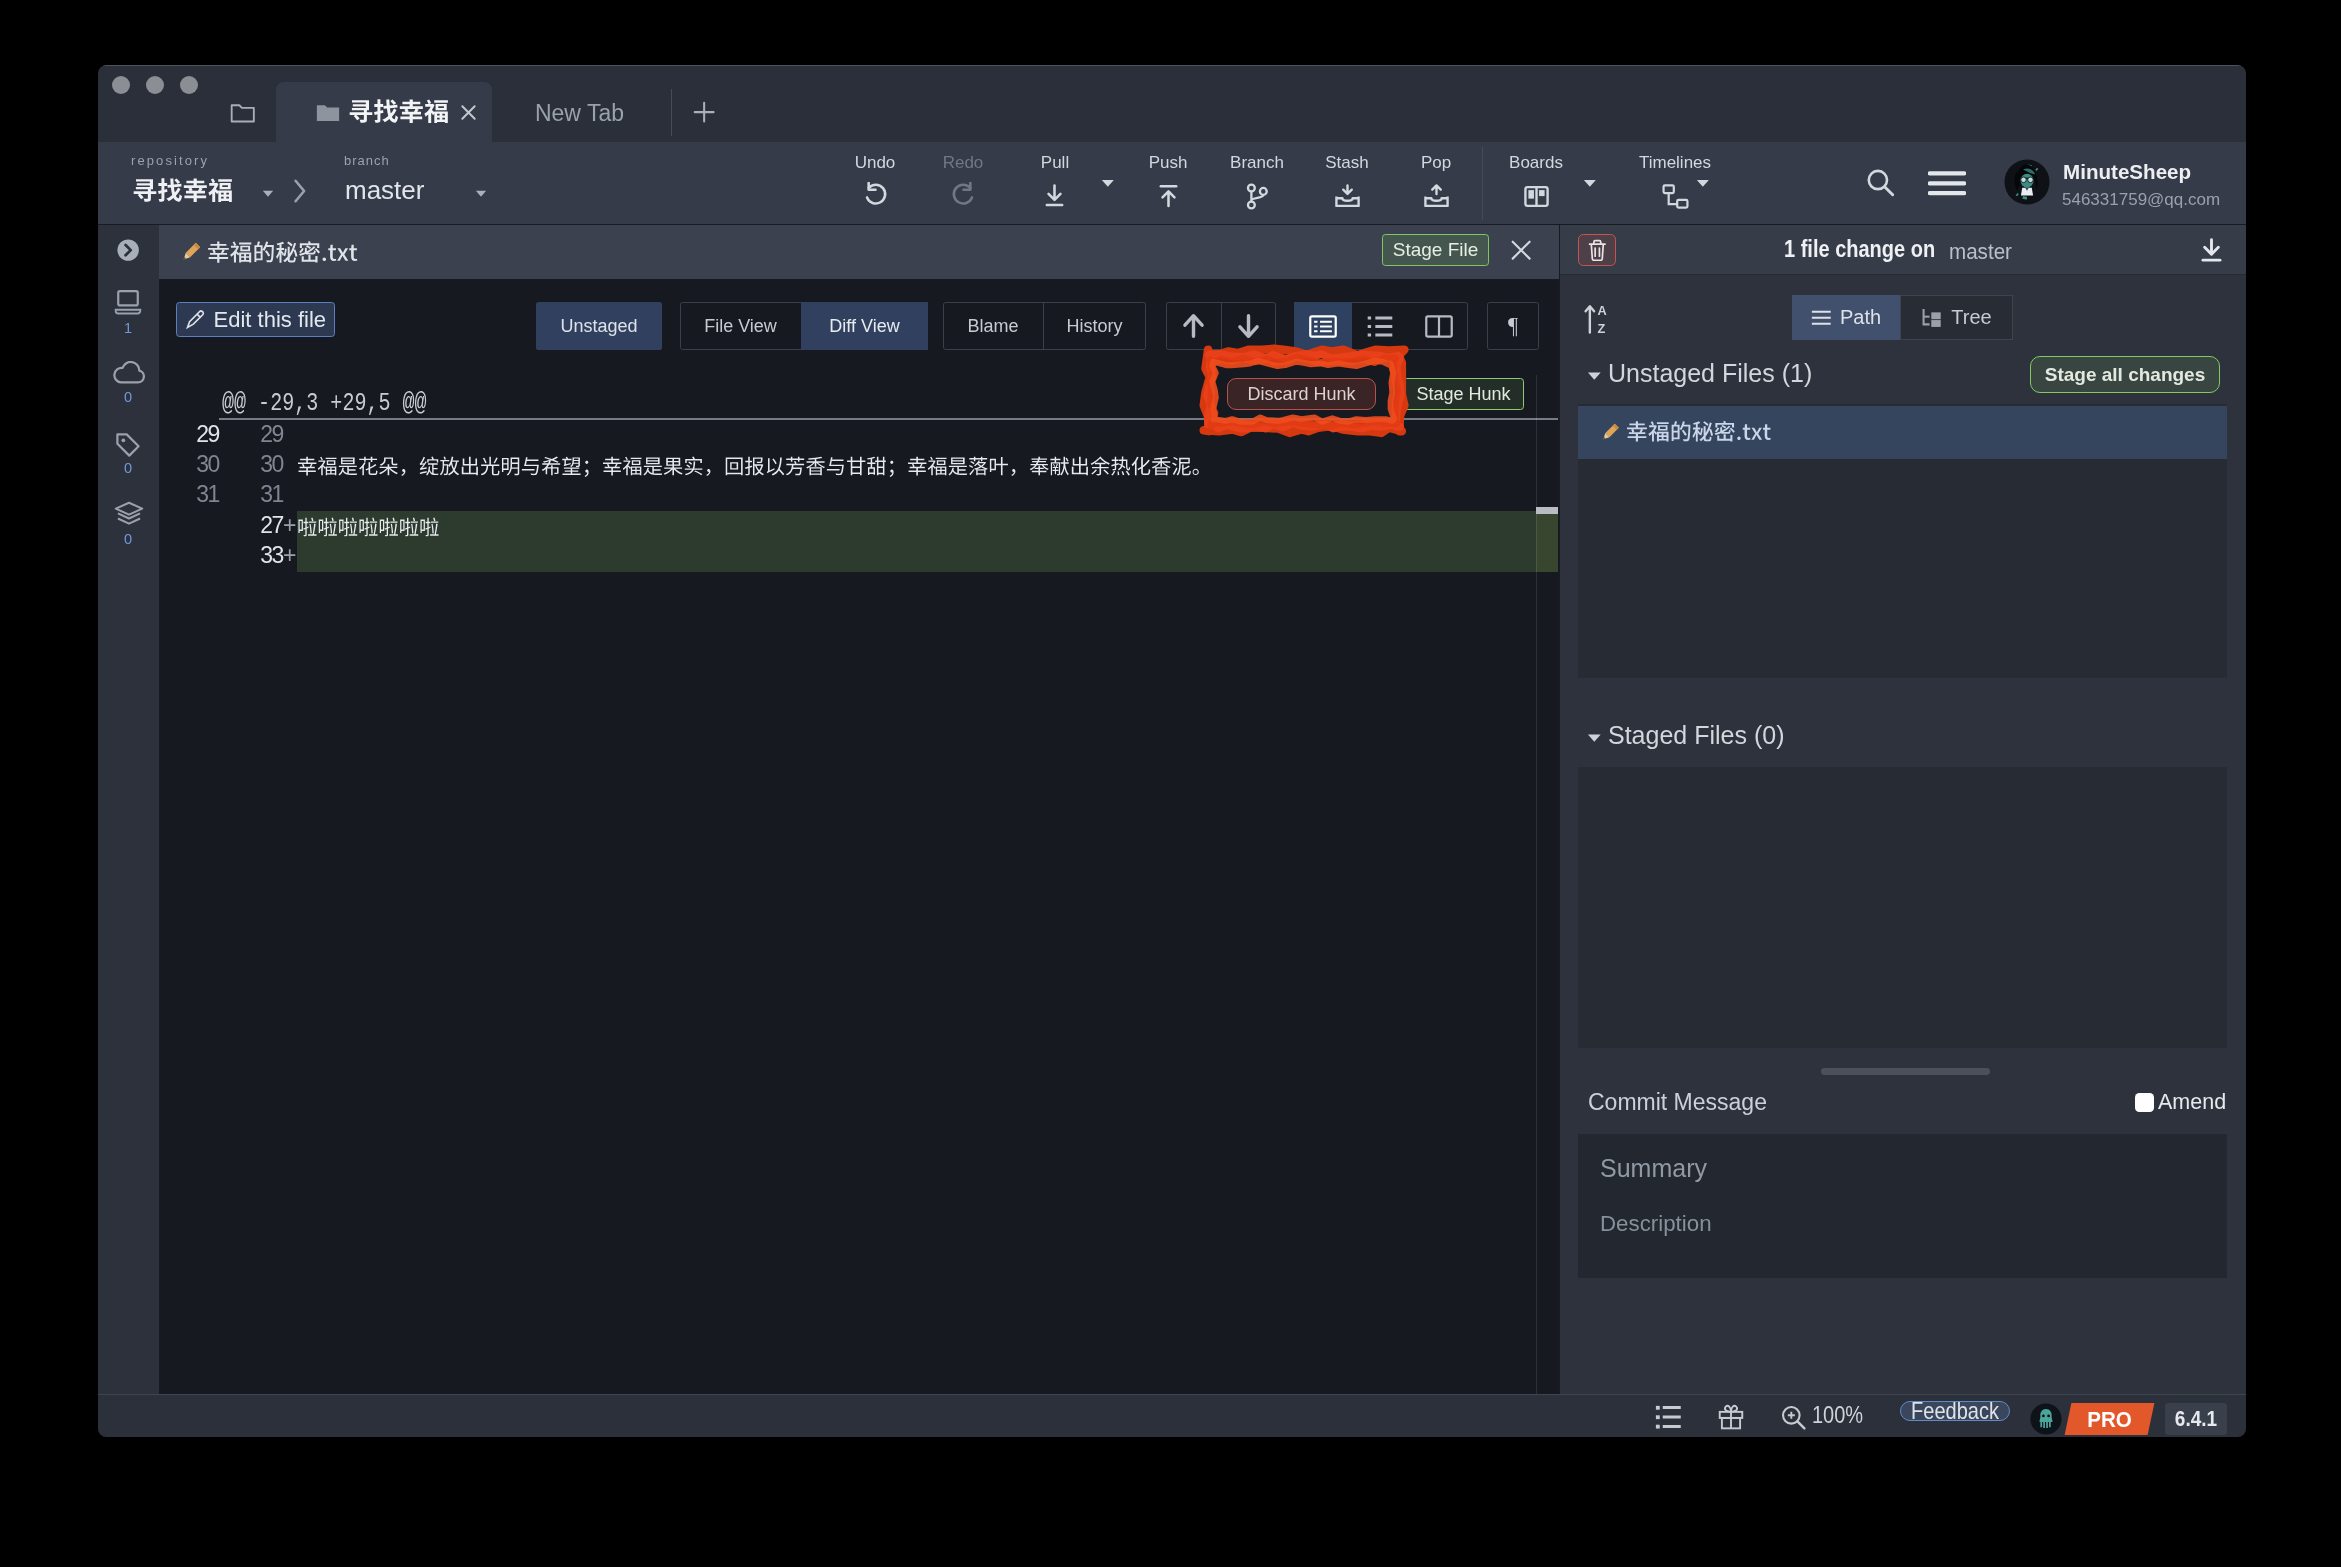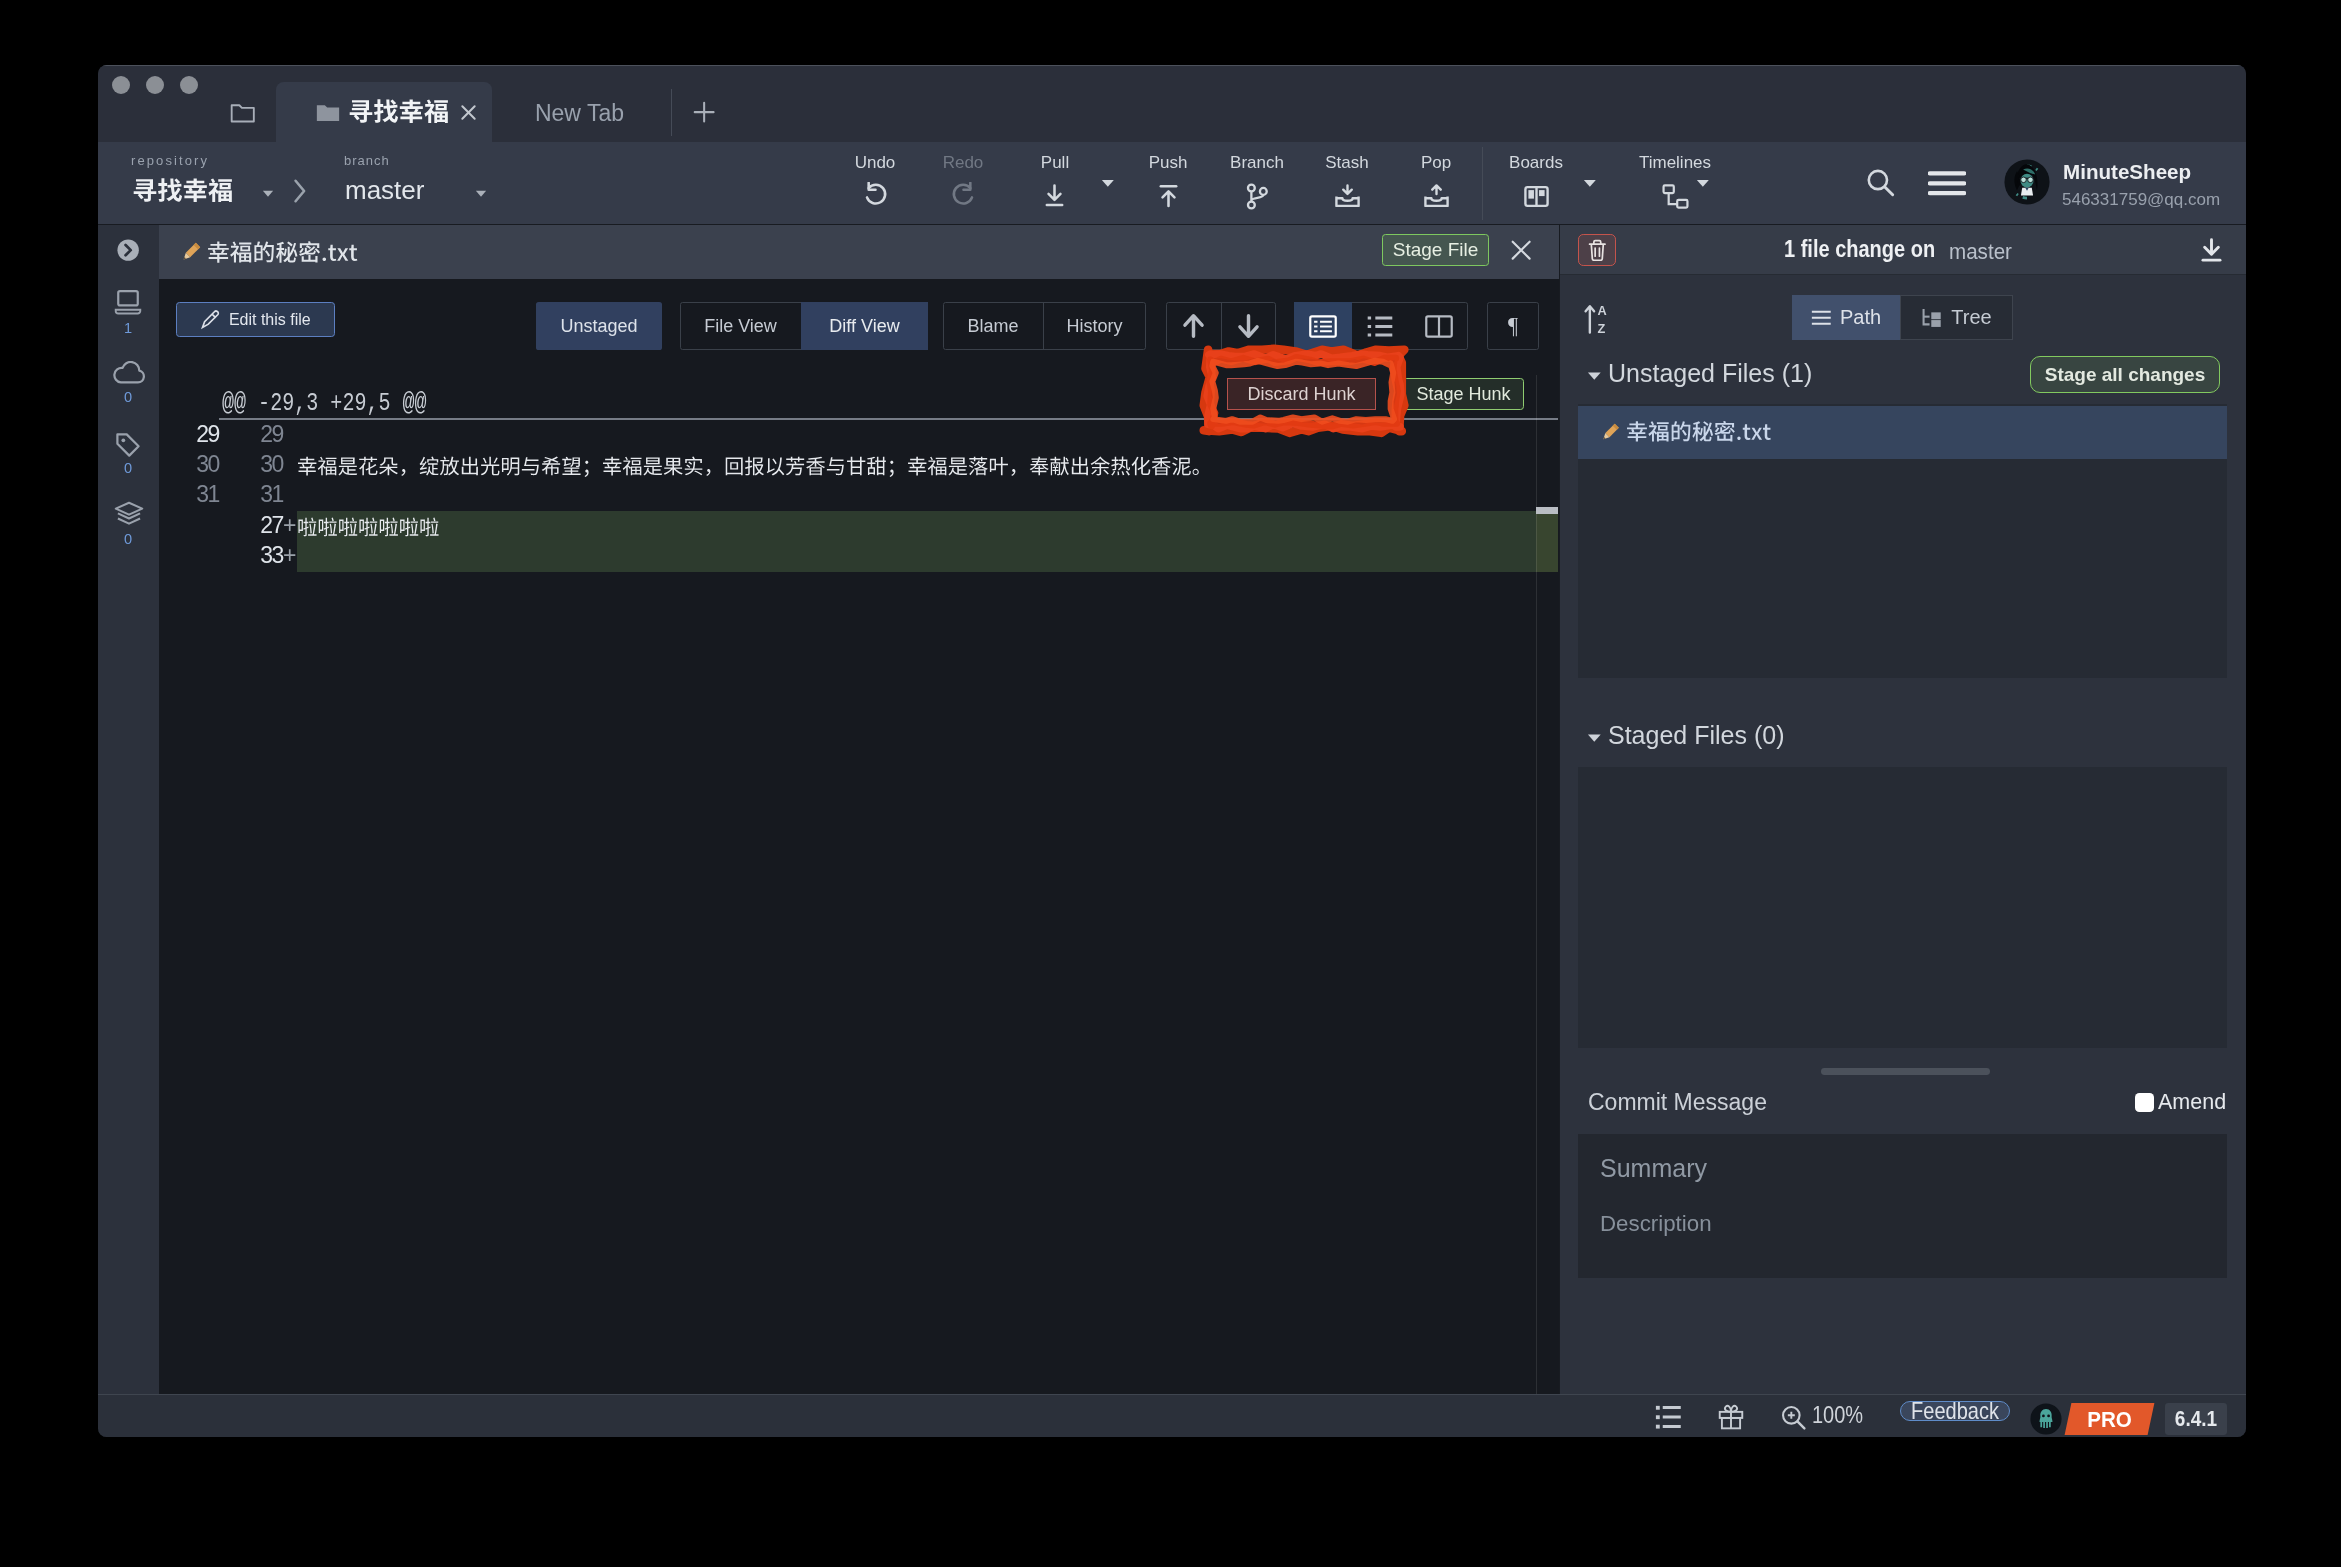--- a/index.html
+++ b/index.html
@@ -164,21 +164,21 @@
         <path d="M11.8 21.5 l1.2 2.5 l1.2 -2.5 z" fill="#5b4a32"></path>
       </g>
     </svg>
 <svg style="position:absolute;left:109px;top:162px;overflow:visible" width="1.7" height="1.7" viewBox="0 0 2 2">
       <path transform="translate(0,40)" d="M3.5 -9.3V-7.1H12.1V-4.3H2.0V-2.1H12.1V2.3H14.7V-2.1H25.0V-4.3H14.7V-7.1H23.8V-9.3H19.1C19.8 -10.2 20.4 -11.3 21.1 -12.3L18.8 -12.9H25.8V-15.1H14.7V-17.8H23.0V-20.0H14.7V-22.7H12.1V-20.0H4.1V-17.8H12.1V-15.1H1.3V-12.9H8.1L6.3 -12.3C6.9 -11.4 7.5 -10.2 7.7 -9.3ZM8.9 -12.9H18.3C17.8 -11.8 17.2 -10.4 16.6 -9.3H8.8L10.3 -9.8C10.1 -10.6 9.5 -11.9 8.9 -12.9Z M30.3 -21.8C31.1 -20.5 32.0 -18.8 32.4 -17.8L34.5 -18.8C34.1 -19.8 33.2 -21.4 32.4 -22.7ZM41.8 -15.9H48.8V-13.3H41.8ZM39.5 -17.9V-11.4H51.1V-17.9ZM38.0 -21.6V-19.4H52.5V-21.6ZM44.0 -7.8V-5.4H40.5V-7.8ZM46.3 -7.8H49.9V-5.4H46.3ZM44.0 -3.5V-1.0H40.5V-3.5ZM46.3 -3.5H49.9V-1.0H46.3ZM28.4 -17.7V-15.4H34.9C33.2 -12.1 30.3 -8.9 27.4 -7.1C27.8 -6.6 28.5 -5.4 28.7 -4.7C29.8 -5.5 30.9 -6.4 31.9 -7.5V2.2H34.4V-9.0C35.3 -8.1 36.4 -6.9 36.9 -6.2L38.1 -7.9V2.2H40.5V1.1H49.9V2.2H52.4V-9.9H38.1V-8.6C37.4 -9.2 35.9 -10.6 35.0 -11.3C36.2 -13.0 37.3 -15.0 38.0 -16.9L36.6 -17.8L36.1 -17.7Z M68.7 -11.2C70.1 -9.2 71.9 -6.6 72.7 -4.9L74.8 -6.3C74.0 -7.9 72.1 -10.4 70.7 -12.3ZM70.0 -22.8C69.2 -19.3 67.7 -15.7 65.9 -13.3V-18.4H61.5C62.0 -19.6 62.5 -21.0 63.0 -22.4L60.2 -22.8C60.0 -21.5 59.6 -19.8 59.3 -18.4H56.2V1.5H58.5V-0.5H65.9V-13.1C66.5 -12.7 67.5 -12.0 67.9 -11.7C68.8 -12.9 69.7 -14.5 70.4 -16.2H76.8C76.5 -5.9 76.1 -1.8 75.3 -0.9C75.0 -0.6 74.7 -0.5 74.1 -0.5C73.4 -0.5 71.8 -0.5 70.1 -0.6C70.6 0.1 70.9 1.1 70.9 1.8C72.5 1.9 74.1 1.9 75.0 1.8C76.1 1.7 76.7 1.5 77.4 0.5C78.5 -0.8 78.8 -5.0 79.2 -17.4C79.2 -17.7 79.2 -18.6 79.2 -18.6H71.3C71.8 -19.8 72.1 -21.0 72.5 -22.3ZM58.5 -16.2H63.6V-11.0H58.5ZM58.5 -2.8V-8.8H63.6V-2.8Z M94.9 -21.1C96.6 -19.9 98.9 -18.2 100.0 -17.0L101.6 -19.0C100.5 -20.1 98.1 -21.8 96.5 -22.8ZM103.2 -21.1C101.9 -16.4 100.3 -12.1 98.0 -8.4V-16.7H95.6V-4.9C94.0 -3.0 92.3 -1.4 90.4 -0.0C91.0 0.4 92.0 1.2 92.4 1.7C93.6 0.9 94.6 -0.1 95.6 -1.1C95.7 1.3 96.4 2.0 98.8 2.0C99.3 2.0 101.6 2.0 102.1 2.0C104.4 2.0 105.0 0.8 105.3 -3.2C104.6 -3.3 103.6 -3.8 103.1 -4.2C103.0 -0.9 102.8 -0.3 101.9 -0.3C101.4 -0.3 99.5 -0.3 99.1 -0.3C98.1 -0.3 98.0 -0.5 98.0 -1.6V-4.0C99.8 -6.4 101.4 -9.2 102.7 -12.2C103.7 -9.7 104.5 -6.8 104.8 -4.7L107.2 -5.4C106.8 -7.6 105.8 -10.8 104.7 -13.3L103.0 -12.9C104.0 -15.3 104.9 -17.9 105.6 -20.6ZM89.9 -22.6C88.0 -21.8 85.2 -21.0 82.6 -20.5C82.9 -19.9 83.2 -19.1 83.3 -18.5C84.1 -18.6 85.0 -18.8 85.9 -19.0V-15.1H82.4V-12.7H85.7C84.8 -9.9 83.2 -6.6 81.8 -4.7C82.2 -4.0 82.8 -3.0 83.1 -2.2C84.1 -3.6 85.1 -5.7 85.9 -8.0V2.3H88.3V-9.1C88.9 -7.9 89.6 -6.6 89.9 -5.8L91.4 -7.8C91.2 -7.2 91.0 -6.5 90.7 -6.0L92.7 -5.3C93.7 -7.5 94.2 -11.2 94.5 -14.0L92.5 -14.5C92.3 -12.4 92.0 -9.9 91.4 -7.9C90.9 -8.7 89.0 -11.5 88.3 -12.2V-12.7H91.4V-15.1H88.3V-19.5C89.4 -19.8 90.5 -20.2 91.4 -20.5Z M112.7 -15.0C112.0 -13.4 110.7 -11.5 109.2 -10.3L111.2 -9.1C112.8 -10.4 113.9 -12.4 114.8 -14.1ZM117.3 -16.7C119.0 -16.0 121.0 -14.8 122.0 -14.0L123.3 -15.6C122.2 -16.5 120.2 -17.6 118.5 -18.3ZM127.6 -13.6C129.2 -12.1 131.2 -10.0 132.0 -8.6L133.9 -10.0C133.1 -11.4 131.1 -13.4 129.4 -14.8ZM126.4 -17.3C124.4 -14.9 121.6 -12.9 118.3 -11.3V-15.4H116.0V-10.4V-10.2C113.8 -9.3 111.3 -8.5 108.9 -7.9C109.4 -7.4 110.1 -6.4 110.4 -5.8C112.5 -6.5 114.7 -7.2 116.8 -8.1C117.4 -7.7 118.4 -7.5 120.0 -7.5C120.6 -7.5 124.7 -7.5 125.4 -7.5C127.9 -7.5 128.6 -8.3 128.9 -11.5C128.2 -11.6 127.3 -12.0 126.8 -12.3C126.7 -9.9 126.4 -9.5 125.2 -9.5C124.3 -9.5 120.8 -9.5 120.1 -9.5H119.8C123.2 -11.3 126.3 -13.6 128.5 -16.3ZM112.2 -5.3V1.1H128.4V2.2H131.0V-5.7H128.4V-1.3H122.7V-6.7H120.2V-1.3H114.7V-5.3ZM119.7 -22.7C119.9 -22.1 120.1 -21.3 120.3 -20.6H110.0V-15.1H112.5V-18.3H130.5V-15.1H133.1V-20.6H122.9C122.7 -21.4 122.4 -22.4 122.1 -23.1Z M139.0 0.4C140.2 0.4 141.1 -0.6 141.1 -1.8C141.1 -3.1 140.2 -4.0 139.0 -4.0C137.9 -4.0 136.9 -3.1 136.9 -1.8C136.9 -0.6 137.9 0.4 139.0 0.4Z M150.4 0.4C151.5 0.4 152.5 0.1 153.3 -0.2L152.7 -2.5C152.3 -2.3 151.7 -2.1 151.2 -2.1C149.6 -2.1 149.0 -3.1 149.0 -4.8V-12.4H152.8V-14.9H149.0V-19.0H146.4L146.0 -14.9L143.7 -14.7V-12.4H145.9V-4.9C145.9 -1.7 147.1 0.4 150.4 0.4Z M154.2 0.0H157.4L159.1 -3.2C159.6 -4.0 160.1 -4.9 160.5 -5.8H160.7C161.2 -4.9 161.7 -4.0 162.2 -3.2L164.1 0.0H167.5L162.7 -7.4L167.2 -14.9H163.9L162.4 -11.9C161.9 -11.0 161.5 -10.2 161.2 -9.4H161.0C160.5 -10.2 160.1 -11.0 159.6 -11.9L157.9 -14.9H154.5L158.9 -7.7Z M175.3 0.4C176.4 0.4 177.4 0.1 178.2 -0.2L177.6 -2.5C177.2 -2.3 176.6 -2.1 176.1 -2.1C174.5 -2.1 173.9 -3.1 173.9 -4.8V-12.4H177.7V-14.9H173.9V-19.0H171.3L170.9 -14.9L168.6 -14.7V-12.4H170.8V-4.9C170.8 -1.7 172.0 0.4 175.3 0.4Z" fill="#e0e4e9"></path>
     </svg>
 <div class="abs ctr" style="left:1284px;top:169px;width:107px;height:32px;border:1.7px solid #7ec85f;border-radius:3.4px;background:rgba(127,200,95,0.16);font-size:19px;color:#e7efe3">Stage File</div>
 <svg class="abs" style="left:1412px;top:174px" width="22.3" height="22.3" viewBox="0 0 25 25">
       <path d="M3 3 L22 22 M22 3 L3 22" stroke="#d4d8de" stroke-width="2.4" stroke-linecap="round"></path>
     </svg>
-<div class="abs ctr" style="left:78px;top:237px;width:159px;height:35px;border:1.3px solid #5c7fc1;border-radius:3.4px;background:#2c3950;font-size:16px;color:#e3e7ee"><svg width="20" height="20" viewBox="0 0 24 24" style="margin-right:8.6px">
+<div class="abs ctr" style="left:78px;top:237px;width:159px;height:35px;border:1.3px solid #5c7fc1;border-radius:3.4px;background:#2c3950;font-size:22px;color:#e3e7ee"><svg width="20" height="20" viewBox="0 0 24 24" style="margin-right:8.6px">
         <path d="M3 21 l2.5-7 L17 2.5 a2.6 2.6 0 0 1 4.5 3 L10 17 Z M14.5 5 l4.5 4.5" fill="none" stroke="#dce0e8" stroke-width="2"></path>
       </svg>Edit this file</div>
 <div class="abs ctr" style="left:438px;top:237px;width:126px;height:48px;border-radius:2.6px;background:#31405f;font-size:18px;color:#dde2ea">Unstaged</div>
 <div class="abs" style="left:582px;top:237px;width:248px;height:48px;border:0.9px solid #3a4049;border-radius:2.6px"></div>
 <div class="abs ctr" style="left:582px;top:237px;width:121px;height:48px;font-size:18px;color:#c6cbd3">File View</div>
 <div class="abs ctr" style="left:703px;top:237px;width:127px;height:48px;background:#31405f;font-size:18px;color:#e8ebef">Diff View</div>
 <div class="abs" style="left:845px;top:237px;width:203px;height:48px;border:0.9px solid #3a4049;border-radius:2.6px"></div>
 <div class="abs ctr" style="left:845px;top:237px;width:101px;height:48px;font-size:18px;color:#c6cbd3;border-right:0.9px solid #3a4049">Blame</div>
 <div class="abs ctr" style="left:946px;top:237px;width:101px;height:48px;font-size:18px;color:#c6cbd3">History</div>
 <div class="abs" style="left:1068px;top:237px;width:110px;height:48px;border:0.9px solid #3a4049;border-radius:2.6px"></div>
@@ -196,21 +196,21 @@
       <path d="M6 8 H10 M13 8 H27 M6 13.5 H10 M13 13.5 H27 M6 19 H10 M13 19 H27" stroke="#fff" stroke-width="2.4"></path>
     </svg>
 <svg class="abs" style="left:1268px;top:250px" width="28" height="23" viewBox="0 0 33 27">
       <path d="M2 3.5 H6 M11 3.5 H31 M2 13.5 H6 M11 13.5 H31 M2 23.5 H6 M11 23.5 H31" stroke="#b6bbc3" stroke-width="3.4"></path>
     </svg>
 <svg class="abs" style="left:1327px;top:250px" width="28" height="23" viewBox="0 0 33 27">
       <rect x="1.5" y="1.5" width="30" height="24" rx="2" fill="none" stroke="#b6bbc3" stroke-width="2.6"></rect>
       <path d="M16.5 1.5 V25.5" stroke="#b6bbc3" stroke-width="2.6"></path>
     </svg>
 <div class="abs ctr" style="left:1389px;top:237px;width:52px;height:48px;border:0.9px solid #3a4049;border-radius:2.6px;font-size:22.3px;color:#c6cbd3;font-family:'Liberation Serif',serif">¶</div>
-<div class="abs ctr" style="left:1129px;top:313px;width:149px;height:32px;border:1.3px solid #b5524c;border-radius:0;background:#3a2426;font-size:18px;color:#ddd2d1">Discard Hunk</div>
+<div class="abs ctr" style="left:1129px;top:313px;width:149px;height:32px;border:1.3px solid #b5524c;border-radius:9px;background:#3a2426;font-size:18px;color:#ddd2d1">Discard Hunk</div>
 <div class="abs ctr" style="left:1305px;top:313px;width:121px;height:32px;border:1.3px solid #8fcc70;border-radius:3.4px;background:rgba(143,204,112,0.12);font-size:18px;color:#e2eadd">Stage Hunk</div>
 <div class="abs" style="left:124px;top:329px;font-family:'Liberation Mono',monospace;font-size:17px;color:#c7ccd3;transform:scale(1.18,1.5);transform-origin:0 50%;white-space:pre">@@ -29,3 +29,5 @@</div>
 <div class="abs" style="left:121px;top:353px;width:1339px;height:1.7px;background:#767c86"></div>
 <div class="abs" style="left:199px;top:446px;width:1239px;height:61px;background:#2d3b2e"></div>
 <div class="abs" style="left:1438px;top:446px;width:21.5px;height:61px;background:#38452f"></div>
 <div class="abs" style="left:73px;top:356px;width:48px;height:26px;font-family:'Liberation Sans',sans-serif;font-size:23px;letter-spacing:-1.4px;color:#dfe4ea;text-align:right">29</div>
 <div class="abs" style="left:137px;top:356px;width:48px;height:26px;font-family:'Liberation Sans',sans-serif;font-size:23px;letter-spacing:-1.4px;color:#7f8692;text-align:right">29</div>
 <div class="abs" style="left:73px;top:386px;width:48px;height:26px;font-family:'Liberation Sans',sans-serif;font-size:23px;letter-spacing:-1.4px;color:#7f8692;text-align:right">30</div>
 <div class="abs" style="left:137px;top:386px;width:48px;height:26px;font-family:'Liberation Sans',sans-serif;font-size:23px;letter-spacing:-1.4px;color:#7f8692;text-align:right">30</div>
 <div class="abs" style="left:73px;top:416px;width:48px;height:26px;font-family:'Liberation Sans',sans-serif;font-size:23px;letter-spacing:-1.4px;color:#7f8692;text-align:right">31</div>

